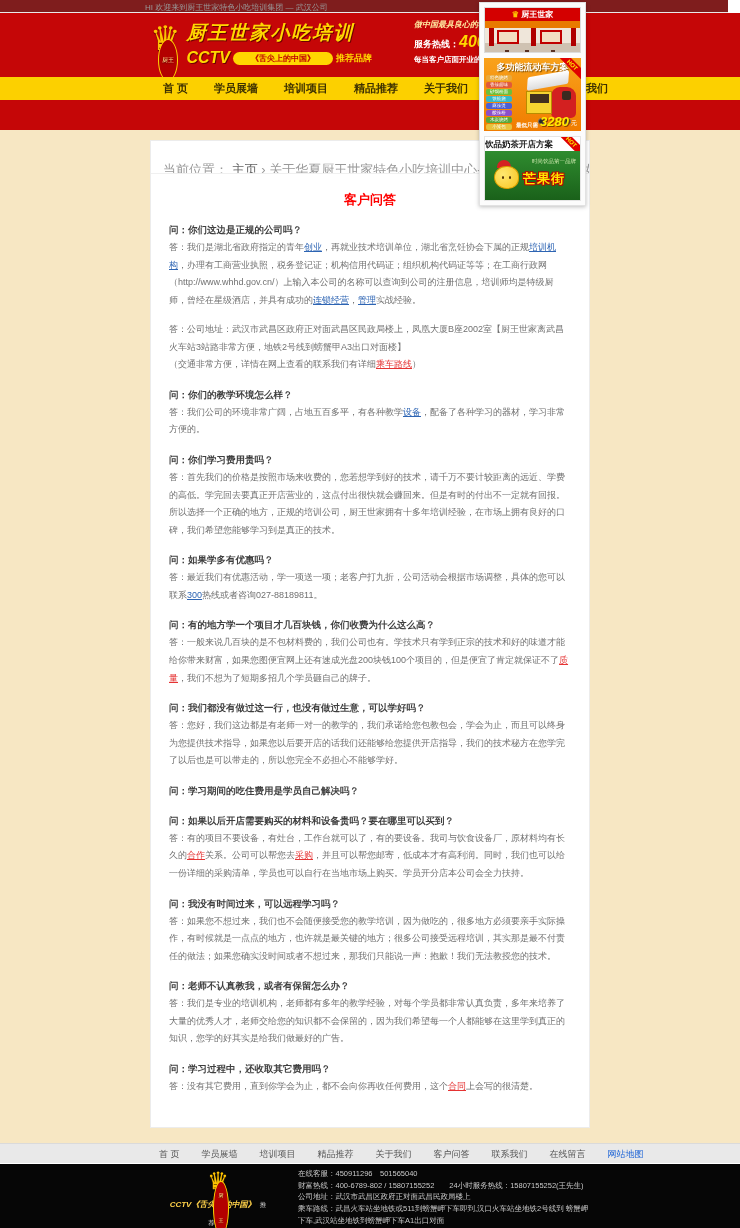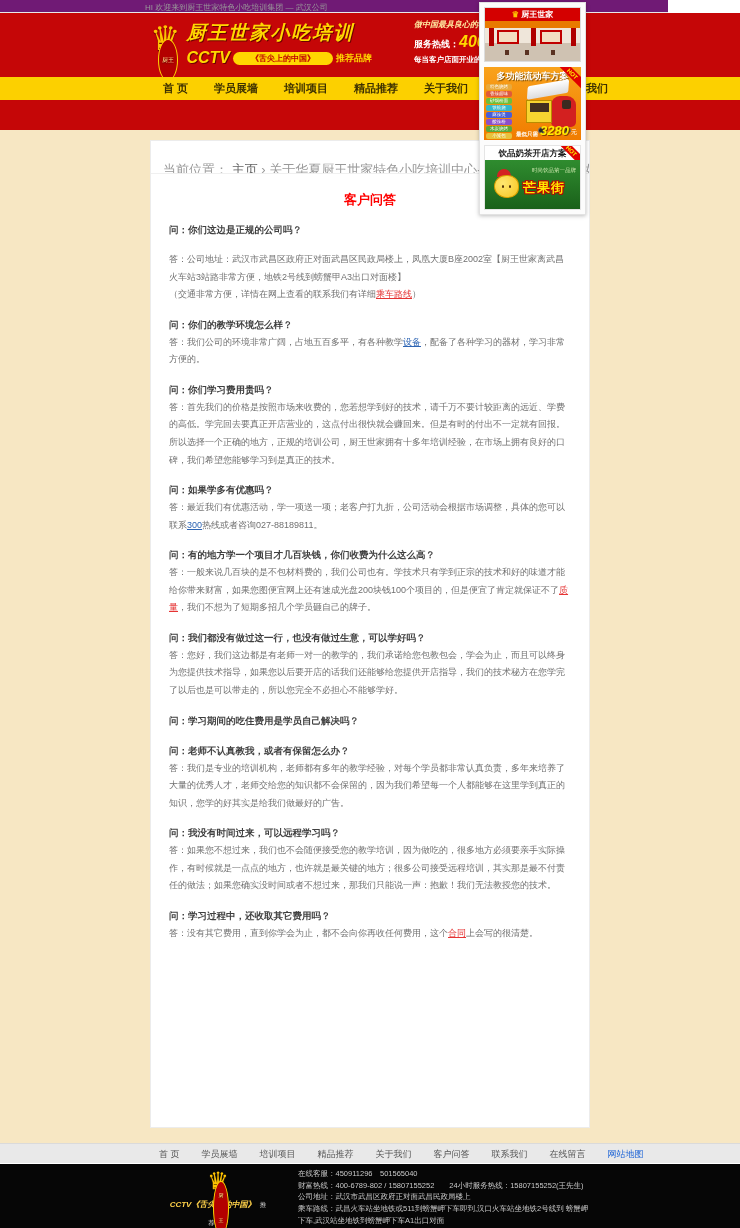--- a/index.html
+++ b/index.html
@@ -1,20 +1,20 @@
 <!DOCTYPE html>
 <html><head>
 <meta charset="utf-8">
 <style>
   * { margin:0; padding:0; box-sizing:border-box; }
   html,body { width:740px; height:1228px; }
   body { position:relative; font-family:"Liberation Sans", sans-serif; background:#fff; overflow:hidden; }
 
   
-  .topbar { position:absolute; top:0; left:0; width:668px; height:13px; background:#701a75; border-bottom:1px solid #e9e9e9; }
+  .topbar { position:absolute; top:0; left:0; width:728px; height:13px; background:#7f1d1d; border-bottom:1px solid #e9e9e9; }
   .topbar span { position:absolute; left:145px; top:2px; font-size:8px; color:#999; }
 
   
   .header { position:absolute; top:13px; left:0; width:740px; height:64px; background:#c50607; }
   .logo-wrap { position:absolute; left:150px; top:7px; display:flex; align-items:flex-start; }
   .crown { font-size:34px; line-height:36px; color:#ffc400; text-shadow:0 1px 1px #5a0000; position:relative; }
   .crown-label { position:absolute; left:8px; top:19px; background:#b30000; color:#ffe08a; font-size:6px; border-radius:50%; padding:2px 3px; border:1px solid #ffd700; }
   .logo-text { margin-left:6px; }
   .logo-title { color:#ffd700; font-size:19px; font-weight:bold; font-style:italic; letter-spacing:2px; text-shadow:1px 1px 0 #6e0000; }
   .logo-sub { display:flex; align-items:center; gap:3px; margin-top:3px; }
@@ -63,21 +63,21 @@
   .f-rec { color:#ddd; font-size:6.5px; }
   .f-info { position:absolute; left:298px; top:4px; width:294px; font-size:7.5px; color:#c9c9c9; line-height:1.55; }
   .f-line { white-space:normal; }
   .f-highlight { margin:1px 0 1px 28px; }
 
   
   .sidebar { position:absolute; top:2px; left:479px; width:107px; background:#fcfcfc; border:1px solid #e2e2e2; box-shadow:0 1px 4px rgba(0,0,0,.25); padding:4px; z-index:50; }
   .ad { position:relative; overflow:hidden; margin-bottom:5px; }
   .ad:last-child { margin-bottom:0; }
   
-  .ad1 { height:55px; border:1px solid #ddd; }
+  .ad1 { height:46px; border:1px solid #ddd; }
   .ad1-bar { height:13px; background:#d40000; color:#fff; font-size:8px; font-weight:bold; text-align:center; line-height:13px; }
   .ad1-bar .mini-crown { color:#ffc400; font-size:8px; }
   .ad1-photo { height:40px; background:linear-gradient(#efe6da 55%, #cfc2b2 55%); position:relative; }
   .sf-awning { position:absolute; top:0; left:0; right:0; height:7px; background:#e87a00; }
   .sf-col { position:absolute; top:7px; width:5px; height:18px; background:#b00000; }
   .sf-win { position:absolute; top:9px; width:22px; height:14px; background:#f3ddc2; border:2px solid #c00000; }
   .sf-chair { position:absolute; bottom:6px; width:4px; height:5px; background:#5a3222; }
   
   .ad2 { height:73px; background:linear-gradient(#f9a21b,#f07c00); }
   .ad2-title { color:#fff; font-weight:bold; font-size:9px; text-align:center; padding-top:3px; text-shadow:1px 1px 1px #7a4b00; }
@@ -89,21 +89,21 @@
   .cart-window { position:absolute; right:10px; top:33px; width:9px; height:9px; background:#3a2a20; border-radius:2px; }
   .cart-front { position:absolute; right:29px; top:33px; width:26px; height:23px; background:#f7d430; border:1px solid #b88b00; }
   .cart-front-win { position:absolute; left:3px; top:2px; width:19px; height:9px; background:#43301f; }
   .cart-wheel { position:absolute; bottom:6px; width:7px; height:7px; background:#2a2a2a; border-radius:50%; border:1px solid #777; }
   .price { position:absolute; left:32px; bottom:3px; display:flex; align-items:flex-end; gap:2px; }
   .price-label { color:#fff; font-size:5.5px; font-weight:bold; line-height:1.1; }
   .price-num { color:#ffee00; font-size:13px; font-weight:bold; font-style:italic; line-height:1; text-shadow:1px 1px 0 #8a4000; }
   .price-unit { color:#fff; font-size:6px; }
   
   .ad3 { height:65px; background:#fff; border:1px solid #e5e5e5; }
-  .ad3-title { height:14px; line-height:14px; text-align:center; color:#222; font-weight:bold; font-size:8.5px; background:#fff; }
+  .ad3-title { height:14px; line-height:14px; text-align:left; color:#222; font-weight:bold; font-size:8.5px; background:#fff; }
   .ad3-body { height:49px; background:linear-gradient(#2f8c2f,#1a611a); position:relative; }
   .ad3-sub { position:absolute; right:4px; top:7px; color:#cfe9b0; font-size:5.5px; }
   .mascot { position:absolute; left:9px; top:15px; width:25px; height:23px; background:radial-gradient(circle at 35% 35%, #ffe770, #f7c520); border-radius:52% 48% 46% 54%; border:1px solid #d89e00; }
   .mascot-hat { position:absolute; left:12px; top:9px; width:14px; height:8px; background:#d42222; border-radius:7px 7px 0 0; }
   .mascot-eye { position:absolute; top:9px; width:2px; height:3px; background:#4a2a00; border-radius:50%; }
   .brand { position:absolute; left:38px; top:19px; color:#ffe800; font-size:13px; font-weight:bold; letter-spacing:1px;
            text-shadow:1px 1px 0 #c00000,-1px 1px 0 #c00000,1px -1px 0 #c00000,-1px -1px 0 #c00000; }
 </style>
 </head>
 <body>
@@ -153,20 +153,21 @@
     <span>当前位置：</span>
     <span class="bc-link">主页</span>
     <span>›</span>
     <span>关于华夏厨王世家特色小吃培训中心-特色小吃培训哪里好 »</span>
   </div>
   <div class="page-title">客户问答</div>
   <div class="qa-wrap">
 
       <div class="qa-item">
         <div class="qa-q">问：你们这边是正规的公司吗？</div>
+        <div class="qa-a">答：我们是湖北省政府指定的青年<span class="lk blue">创业</span>，再就业技术培训单位，湖北省烹饪协会下属的正规<span class="lk blue">培训机构</span>，办理有工商营业执照，税务登记证；机构信用代码证；组织机构代码证等等；在工商行政网（http://www.whhd.gov.cn/）上输入本公司的名称可以查询到公司的注册信息，培训师均是特级厨师，曾经在星级酒店，并具有成功的<span class="lk blue">连锁经营</span>，<span class="lk blue">管理</span>实战经验。</div>
 
       </div>
 
       <div class="qa-item">
         <div class="qa-a">答：公司地址：武汉市武昌区政府正对面武昌区民政局楼上，凤凰大厦B座2002室【厨王世家离武昌火车站3站路非常方便，地铁2号线到螃蟹甲A3出口对面楼】</div>
         <div class="qa-a2">（交通非常方便，详情在网上查看的联系我们有详细<span class="lk red">乘车路线</span>）</div>
       </div>
 
       <div class="qa-item">
         <div class="qa-q">问：你们的教学环境怎么样？</div>
@@ -196,30 +197,35 @@
         <div class="qa-q">问：我们都没有做过这一行，也没有做过生意，可以学好吗？</div>
         <div class="qa-a">答：您好，我们这边都是有老师一对一的教学的，我们承诺给您包教包会，学会为止，而且可以终身为您提供技术指导，如果您以后要开店的话我们还能够给您提供开店指导，我们的技术秘方在您学完了以后也是可以带走的，所以您完全不必担心不能够学好。</div>
 
       </div>
 
       <div class="qa-item">
         <div class="qa-q">问：学习期间的吃住费用是学员自己解决吗？</div>
 
       </div>
 
+      <div class="qa-item">
+        <div class="qa-q">问：如果以后开店需要购买的材料和设备贵吗？要在哪里可以买到？</div>
+        <div class="qa-a">答：有的项目不要设备，有灶台，工作台就可以了，有的要设备。我司与饮食设备厂，原材料均有长久的<span class="lk red">合作</span>关系。公司可以帮您去<span class="lk red">采购</span>，并且可以帮您邮寄，低成本才有高利润。同时，我们也可以给一份详细的采购清单，学员也可以自行在当地市场上购买。学员开分店本公司会全力扶持。</div>
+
+      </div>
+
+      <div class="qa-item">
+        <div class="qa-q">问：我没有时间过来，可以远程学习吗？</div>
+        <div class="qa-a">答：如果您不想过来，我们也不会随便接受您的教学培训，因为做吃的，很多地方必须要亲手实际操作，有时候就是一点点的地方，也许就是最关键的地方；很多公司接受远程培训，其实那是最不付责任的做法；如果您确实没时间或者不想过来，那我们只能说一声：抱歉！我们无法教授您的技术。</div>
+
+      </div>
 
       <div class="qa-item">
         <div class="qa-q">问：老师不认真教我，或者有保留怎么办？</div>
         <div class="qa-a">答：我们是专业的培训机构，老师都有多年的教学经验，对每个学员都非常认真负责，多年来培养了大量的优秀人才，老师交给您的知识都不会保留的，因为我们希望每一个人都能够在这里学到真正的知识，您学的好其实是给我们做最好的广告。</div>
-
-      </div>
-
-      <div class="qa-item">
-        <div class="qa-q">问：我没有时间过来，可以远程学习吗？</div>
-        <div class="qa-a">答：如果您不想过来，我们也不会随便接受您的教学培训，因为做吃的，很多地方必须要亲手实际操作，有时候就是一点点的地方，也许就是最关键的地方；很多公司接受远程培训，其实那是最不付责任的做法；如果您确实没时间或者不想过来，那我们只能说一声：抱歉！我们无法教授您的技术。</div>
 
       </div>
 
       <div class="qa-item">
         <div class="qa-q">问：学习过程中，还收取其它费用吗？</div>
         <div class="qa-a">答：没有其它费用，直到你学会为止，都不会向你再收任何费用，这个<span class="lk red">合同</span>上会写的很清楚。</div>
 
       </div>
 
     </div>

